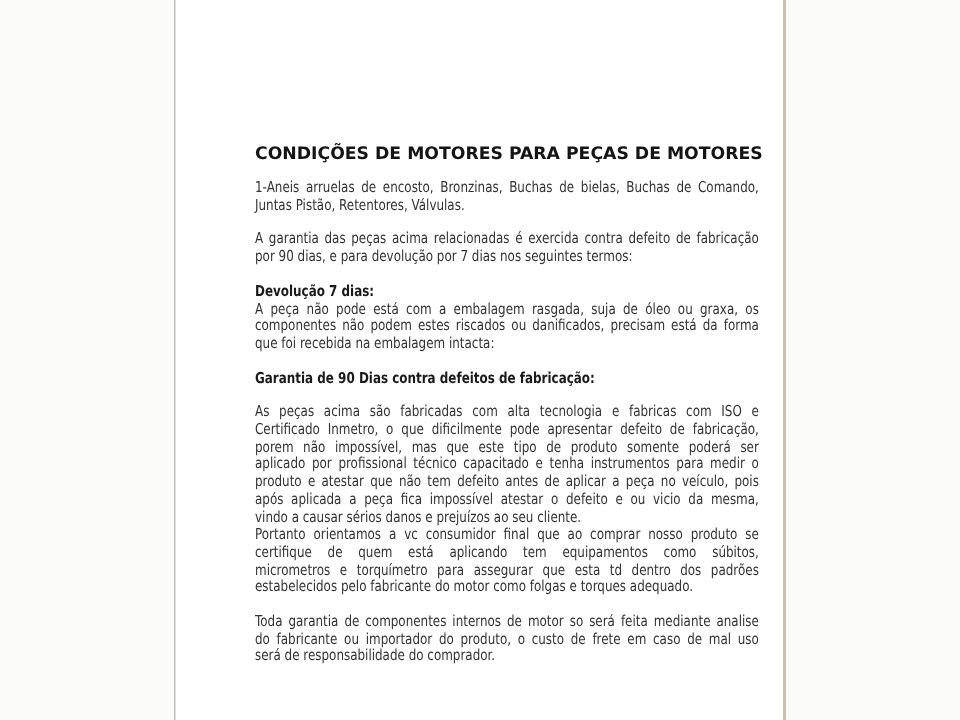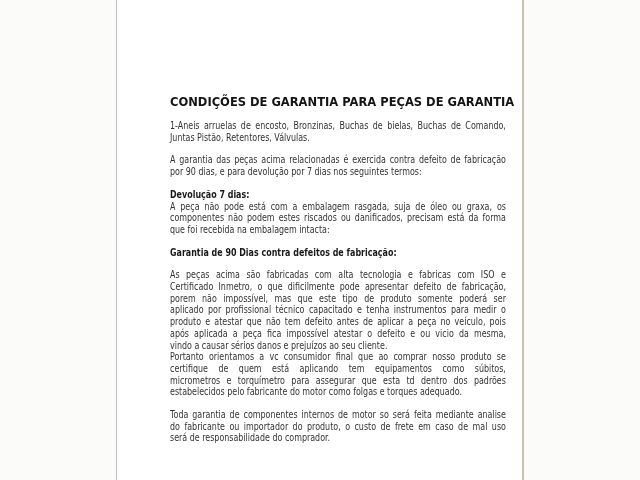--- a/index.html
+++ b/index.html
@@ -59,21 +59,21 @@
     color: #1a1a1a;
     text-align-last: left;
   }
 </style>
 </head>
 <body>
 
 <div class="stage">
   <div class="page">
     <div class="textwrap">
-      <h1 class="title">CONDIÇÕES DE GARANTIA PARA PEÇAS DE GARANTIA</h1>
+      <h1 class="title">CONDIÇÕES DE MOTORES PARA PEÇAS DE MOTORES</h1>
       <div id="doc-body">
           <div class="block para">
             <div class="line">1-Aneis arruelas de encosto, Bronzinas, Buchas de bielas, Buchas de Comando,</div>
             <div class="line last">Juntas Pistão, Retentores, Válvulas.</div>
           </div>
           <div class="block para">
             <div class="line">A garantia das peças acima relacionadas é exercida contra defeito de fabricação</div>
             <div class="line last">por 90 dias, e para devolução por 7 dias nos seguintes termos:</div>
           </div>
           <div class="block heading tight">

